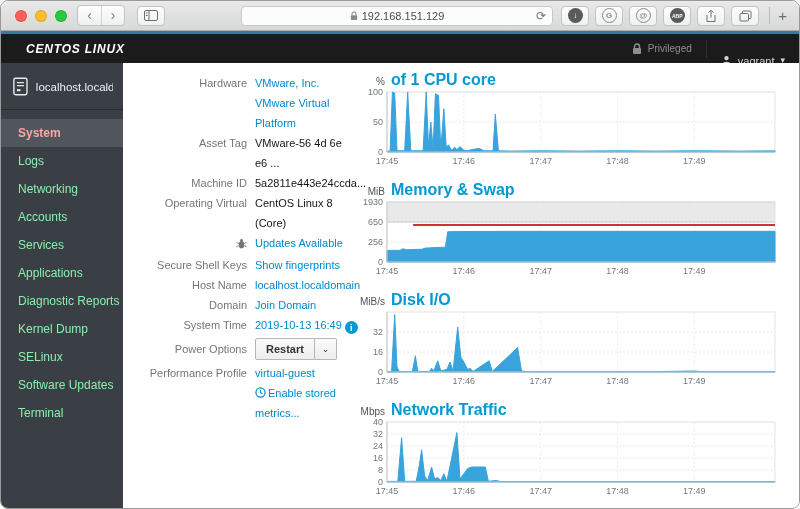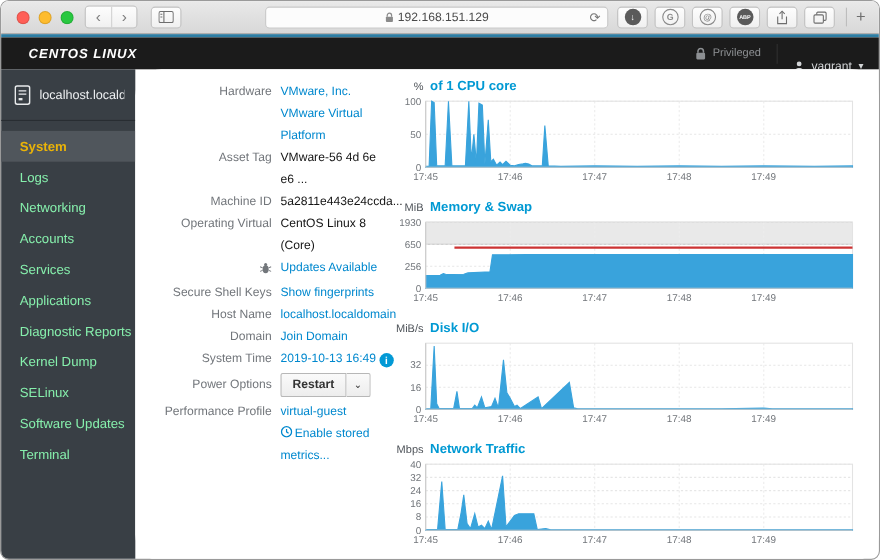--- a/index.html
+++ b/index.html
@@ -35,42 +35,42 @@
   .user-menu { display:flex; align-items:flex-start; gap:6px; color:#d2d4d6; font-size:11px; cursor:pointer;margin-top:24px; }
   .caret { font-size:9px; color:#d2d4d6; }
 
   
   .app-body { display:flex; height:447px; }
   .sidebar { width:122px; background:#393f45; flex-shrink:0; }
   .host-sel { display:flex; align-items:center; gap:8px; padding:13px 10px 12px 12px; border-bottom:1px solid #282d32; cursor:pointer; }
   .host-name { color:#eef0f2; font-size:11.5px; white-space:nowrap; overflow:hidden; }
   .nav-list { list-style:none; margin-top:9px; }
   .nav-item { height:28px; line-height:28px; padding-left:17px; font-size:12px; color:#86efac; cursor:pointer; white-space:nowrap; }
-  .nav-item.active { background:#50565c; color:#eab308; font-weight:bold; }
-
-  .main { flex:1; display:flex; background:#fff; overflow:hidden;border-radius:24px; }
+  .nav-item.active { background:#50565c; color:#fca5a5; font-weight:bold; }
+
+  .main { flex:1; display:flex; background:#fff; overflow:hidden; }
 
   
   .info-col { width:232px; flex-shrink:0; padding:10px 0 0 20px; }
   .info-row { display:flex; font-size:11px; line-height:20px; }
   .info-label { width:104px; text-align:right; color:#72767b; flex-shrink:0; }
   .info-value { margin-left:8px; width:102px; color:#151515; }
   a.link { color:#0088ce; text-decoration:none; cursor:pointer; }
   .info-icon { display:inline-flex; width:13px; height:13px; border-radius:50%; background:#0299d5; color:#fff; font-size:9px; font-weight:bold; align-items:center; justify-content:center; vertical-align:-2px; margin-left:3px; cursor:pointer; }
   .split-btn { display:inline-flex; margin:3px 0; }
   .btn { background:linear-gradient(#fafafa,#ededed); border:1px solid #b7b7b7; font-size:11px; font-weight:bold; color:#333; padding:3px 10px; border-radius:2px 0 0 2px; cursor:pointer; font-family:inherit; }
   .btn-caret { background:linear-gradient(#fafafa,#ededed); border:1px solid #b7b7b7; border-left:none; width:22px; text-align:center; font-size:9px; color:#333; border-radius:0 2px 2px 0; cursor:pointer; line-height:20px; }
   .lbl-icon { margin-left:auto; display:inline-flex; align-items:center; height:20px; }
 
   
   .charts-col { flex:1; padding-top:8px; }
   .chart-block { margin-bottom:14px; }
   .chart-header { display:flex; align-items:baseline; height:18px; }
   .chart-unit { width:30px; text-align:right; font-size:10px; color:#4d5258; margin-right:6px; flex-shrink:0; }
-  .chart-title { color:#0099d3; font-weight:bold; font-size:12px; text-decoration:none; cursor:pointer; }
+  .chart-title { color:#0099d3; font-weight:bold; font-size:16px; text-decoration:none; cursor:pointer; }
   svg.chart { display:block; width:424px; height:78px; }
 </style>
 </head>
 <body>
 
 <div class="window">
 
   <div class="chrome">
     <div class="lights">
       <span class="tl red"></span>

